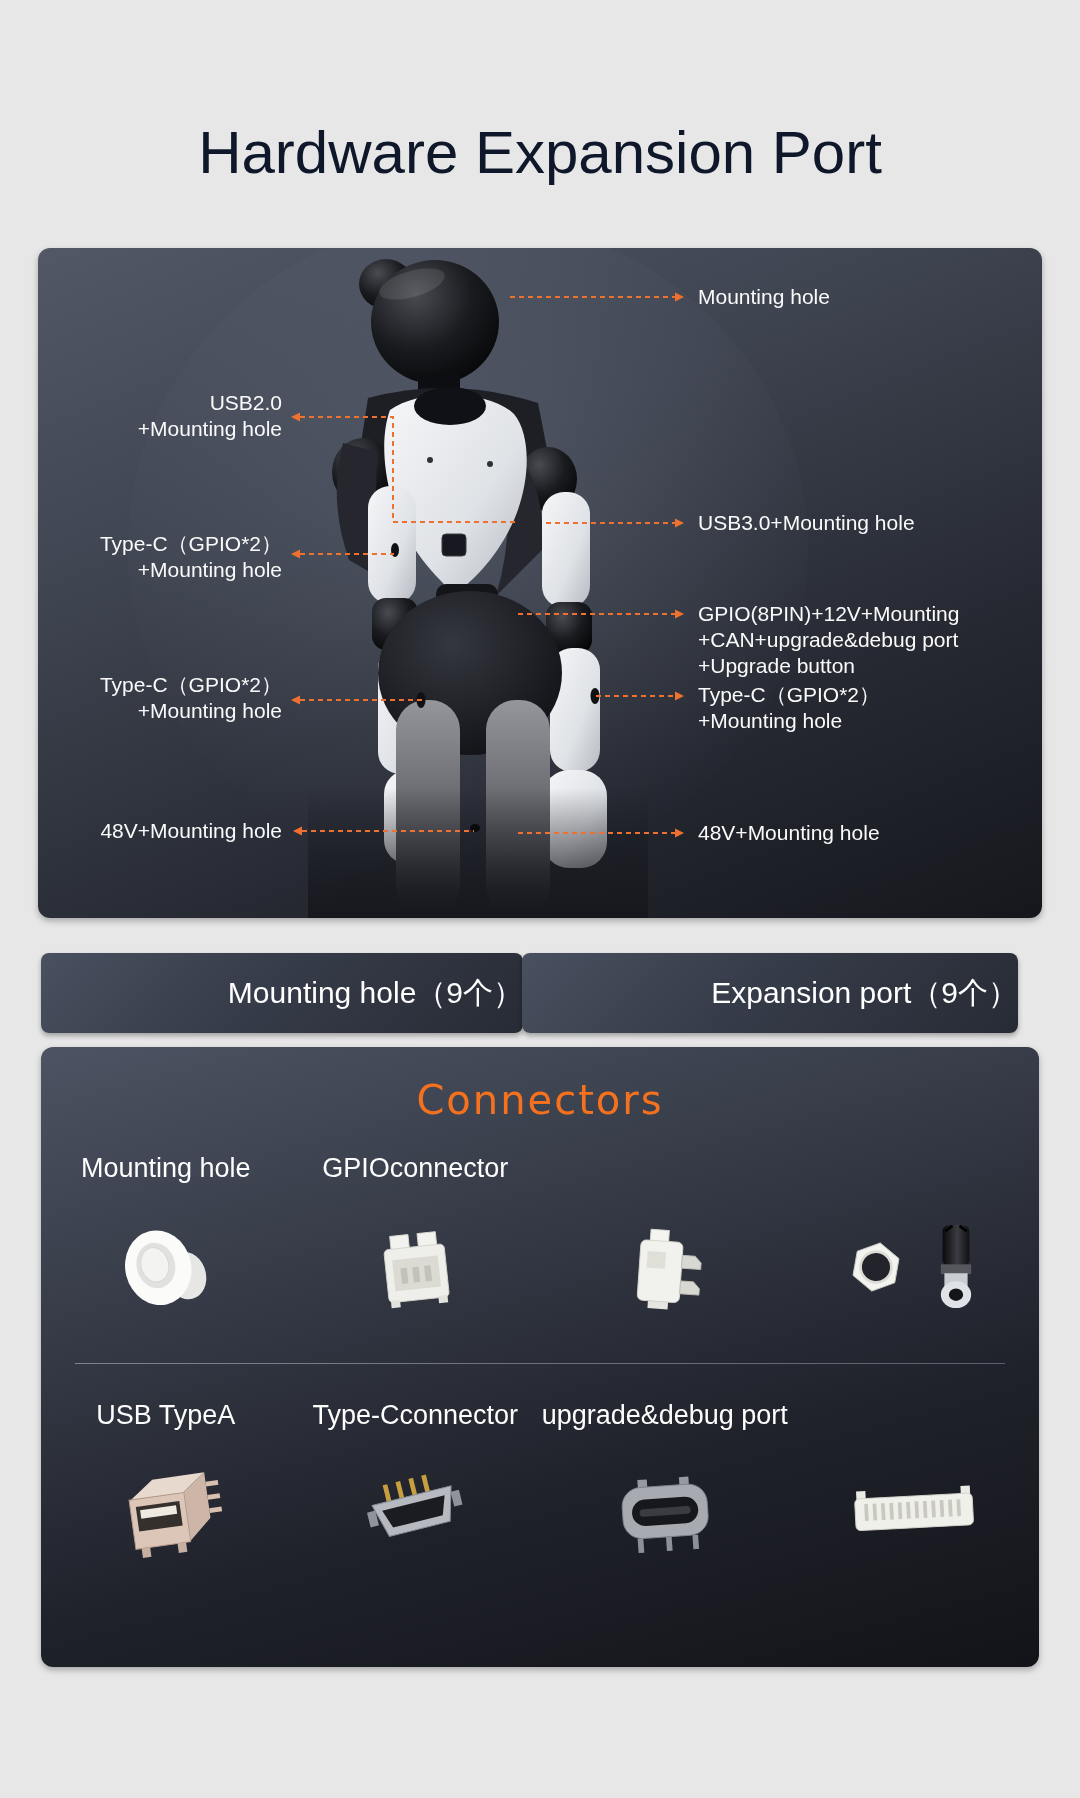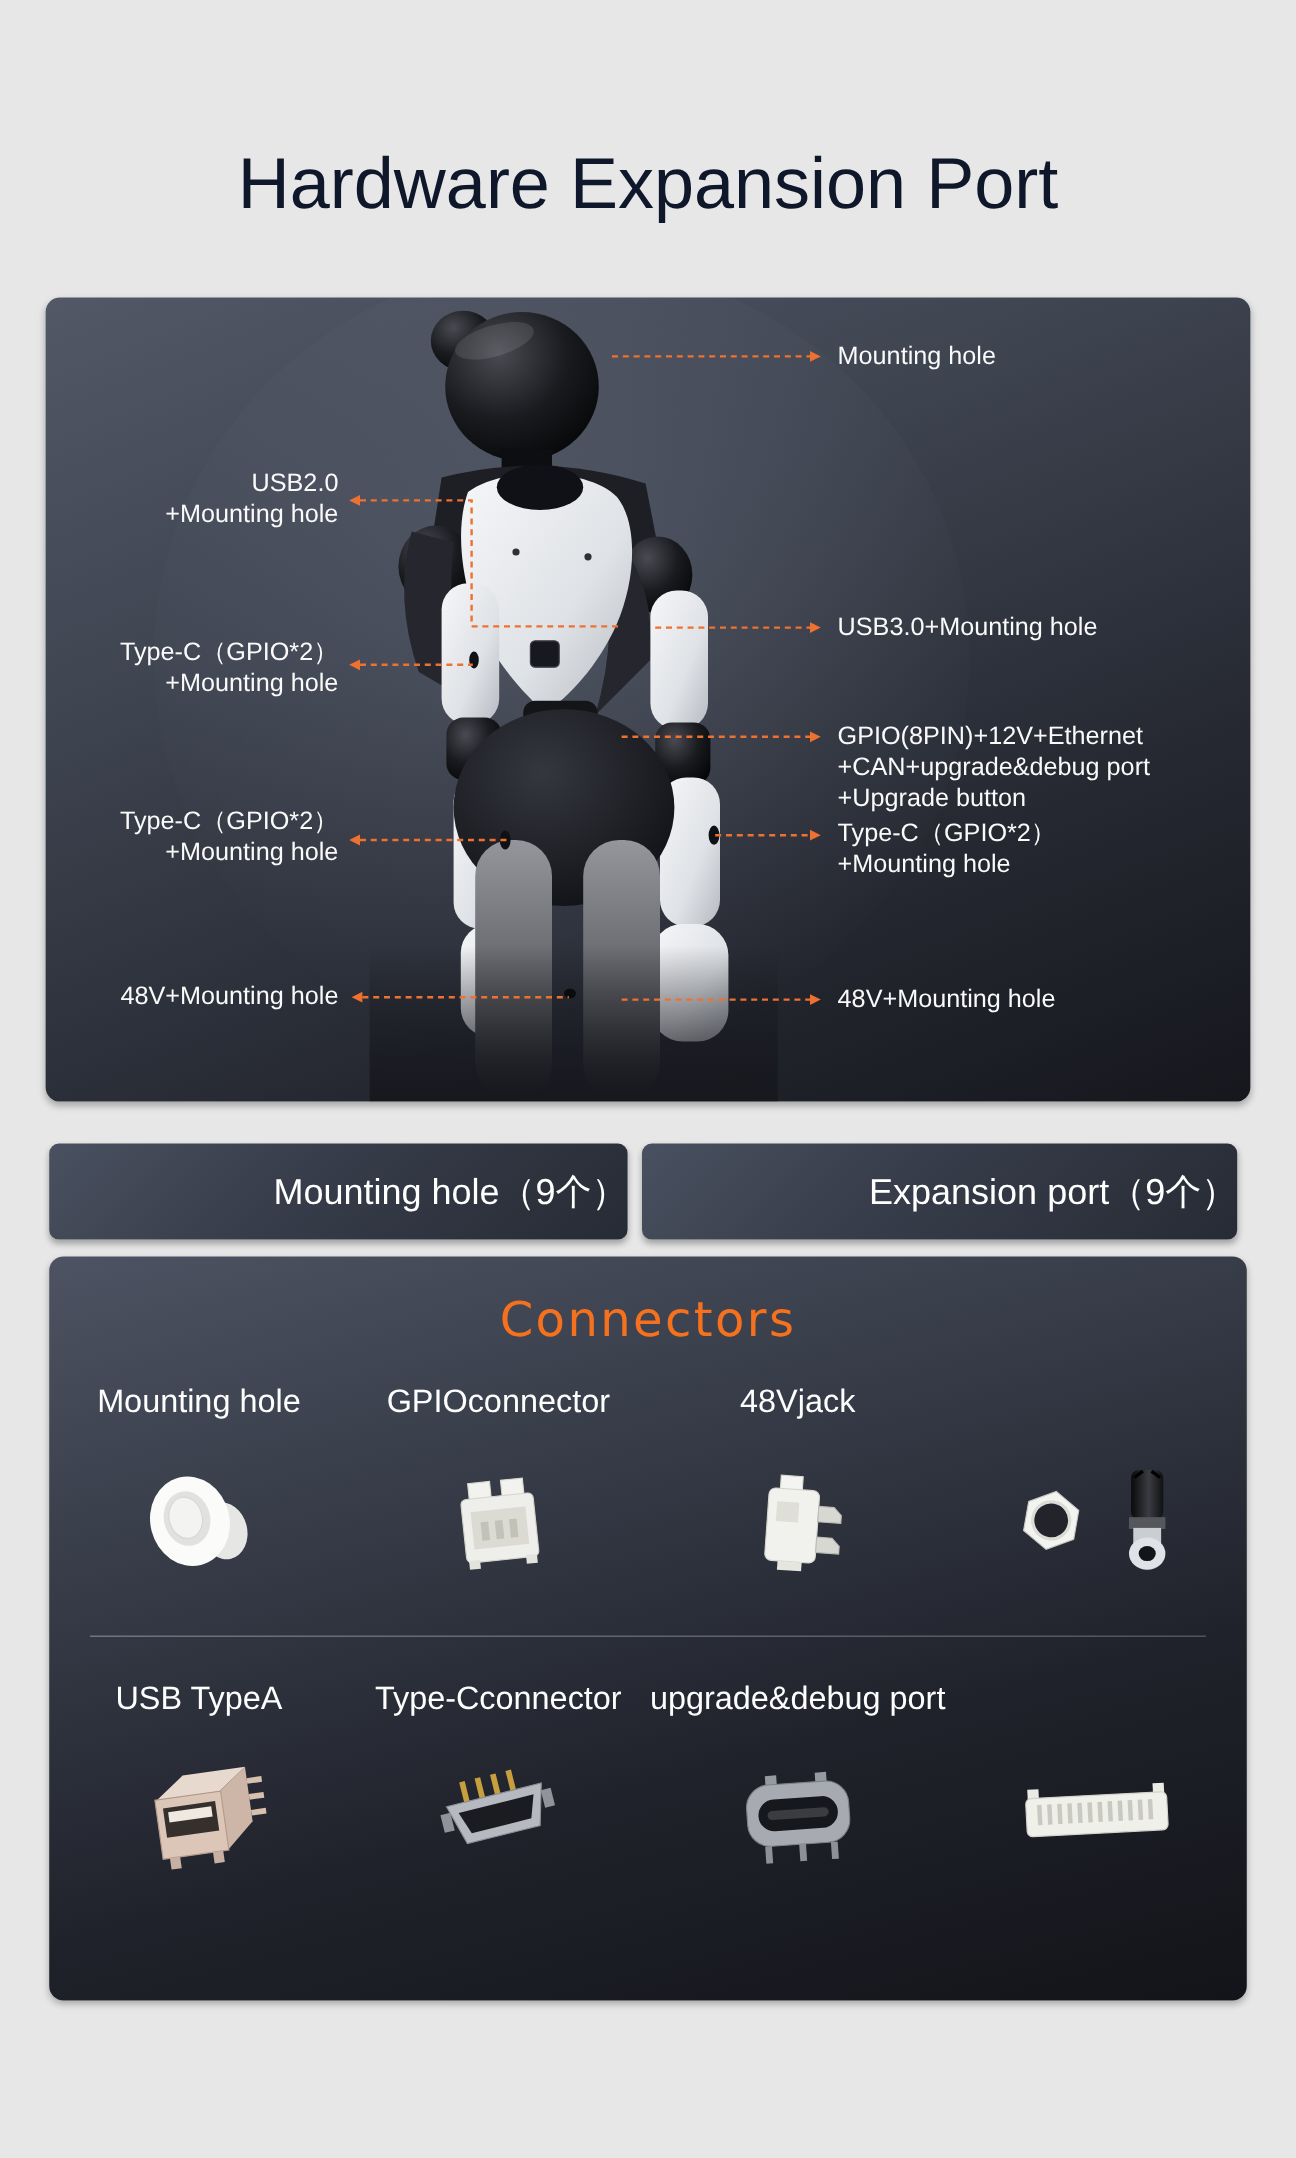--- a/index.html
+++ b/index.html
@@ -28,21 +28,21 @@
   .callout.right{left:660px;text-align:left;}
   
   .banner{
     position:absolute;top:953px;height:80px;border-radius:8px;
     background:linear-gradient(135deg,#49505f 0%,#363c49 45%,#272b35 100%);
     box-shadow:0 3px 5px rgba(0,0,0,.3);
     display:flex;align-items:center;justify-content:flex-end;
     color:#ffffff;font-size:30px;font-weight:400;
   }
   .banner.one{left:41px;width:482px;}
-  .banner.two{left:535px;width:496px;}
+  .banner.two{left:522px;width:496px;}
   
   .connectors-panel{
     position:absolute;left:41px;top:1047px;width:998px;height:620px;
     border-radius:12px;overflow:hidden;
     background:linear-gradient(165deg,#4d5362 0%,#343945 35%,#20222b 65%,#131419 100%);
     box-shadow:0 3px 6px rgba(0,0,0,.28);
   }
   .connectors-heading{
     margin-top:30px;height:52px;text-align:center;
     font-family:"DejaVu Sans", sans-serif;
@@ -164,21 +164,21 @@
     </g>
   </svg>
 
   <div class="callout right" style="top:36px">
     <div>Mounting hole</div>
   </div>
   <div class="callout right" style="top:262px">
     <div>USB3.0+Mounting hole</div>
   </div>
   <div class="callout right" style="top:353px">
-    <div>GPIO(8PIN)+12V+Ethernet</div>
+    <div>GPIO(8PIN)+12V+Mounting</div>
     <div>+CAN+upgrade&amp;debug port</div>
     <div>+Upgrade button</div>
   </div>
   <div class="callout right" style="top:434px">
     <div>Type-C（GPIO*2）</div>
     <div>+Mounting hole</div>
   </div>
   <div class="callout right" style="top:572px">
     <div>48V+Mounting hole</div>
   </div>
@@ -206,21 +206,20 @@
 <div class="banner two">
   <span>Expansion port（9个）</span>
 </div>
 
 <div class="connectors-panel">
   <div class="connectors-heading">Connectors</div>
 
   <div class="conn-grid labels-row">
     <div class="conn-label">Mounting hole</div>
     <div class="conn-label">GPIOconnector</div>
-    <div class="conn-label">48Vjack</div>
   </div>
 
   <div class="conn-grid images-row">
 
     <div class="img-cell">
       <svg width="110" height="96" viewBox="0 0 120 100" aria-hidden="true">
         <g transform="rotate(-14 55 52)">
           <ellipse cx="80" cy="66" rx="21" ry="26" fill="#e6e6e4"></ellipse>
           <ellipse cx="52" cy="50" rx="36" ry="41" fill="#fbfbfa"></ellipse>
           <ellipse cx="50" cy="47" rx="21" ry="25" fill="#e1e1df"></ellipse>

